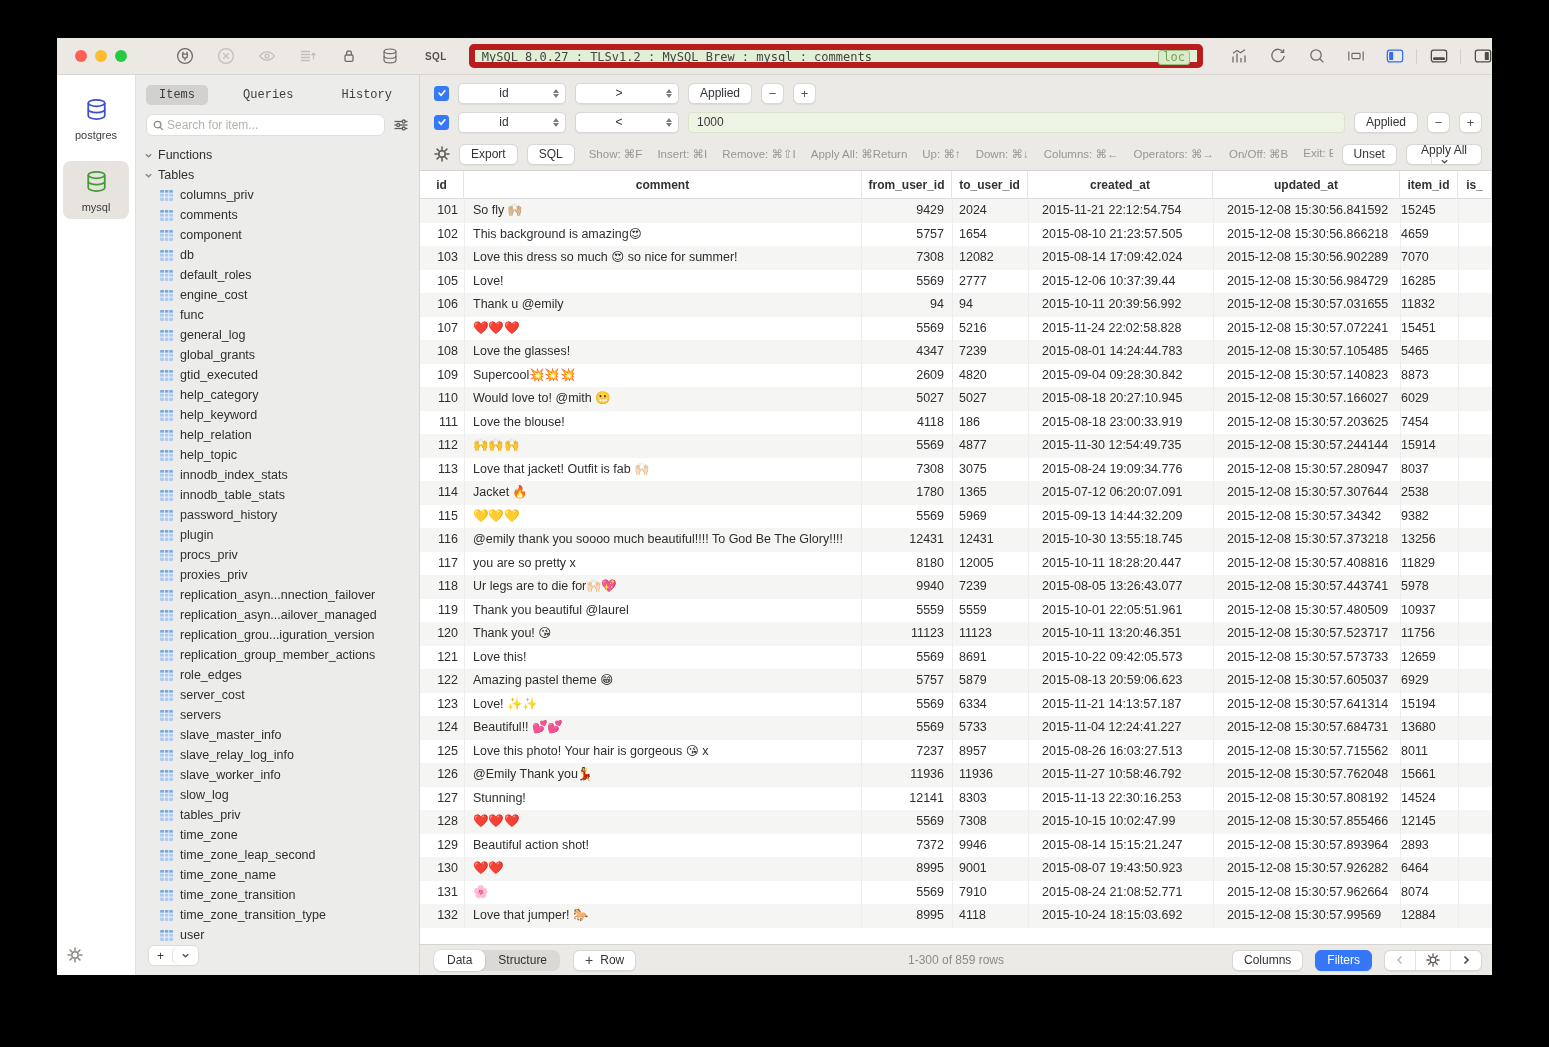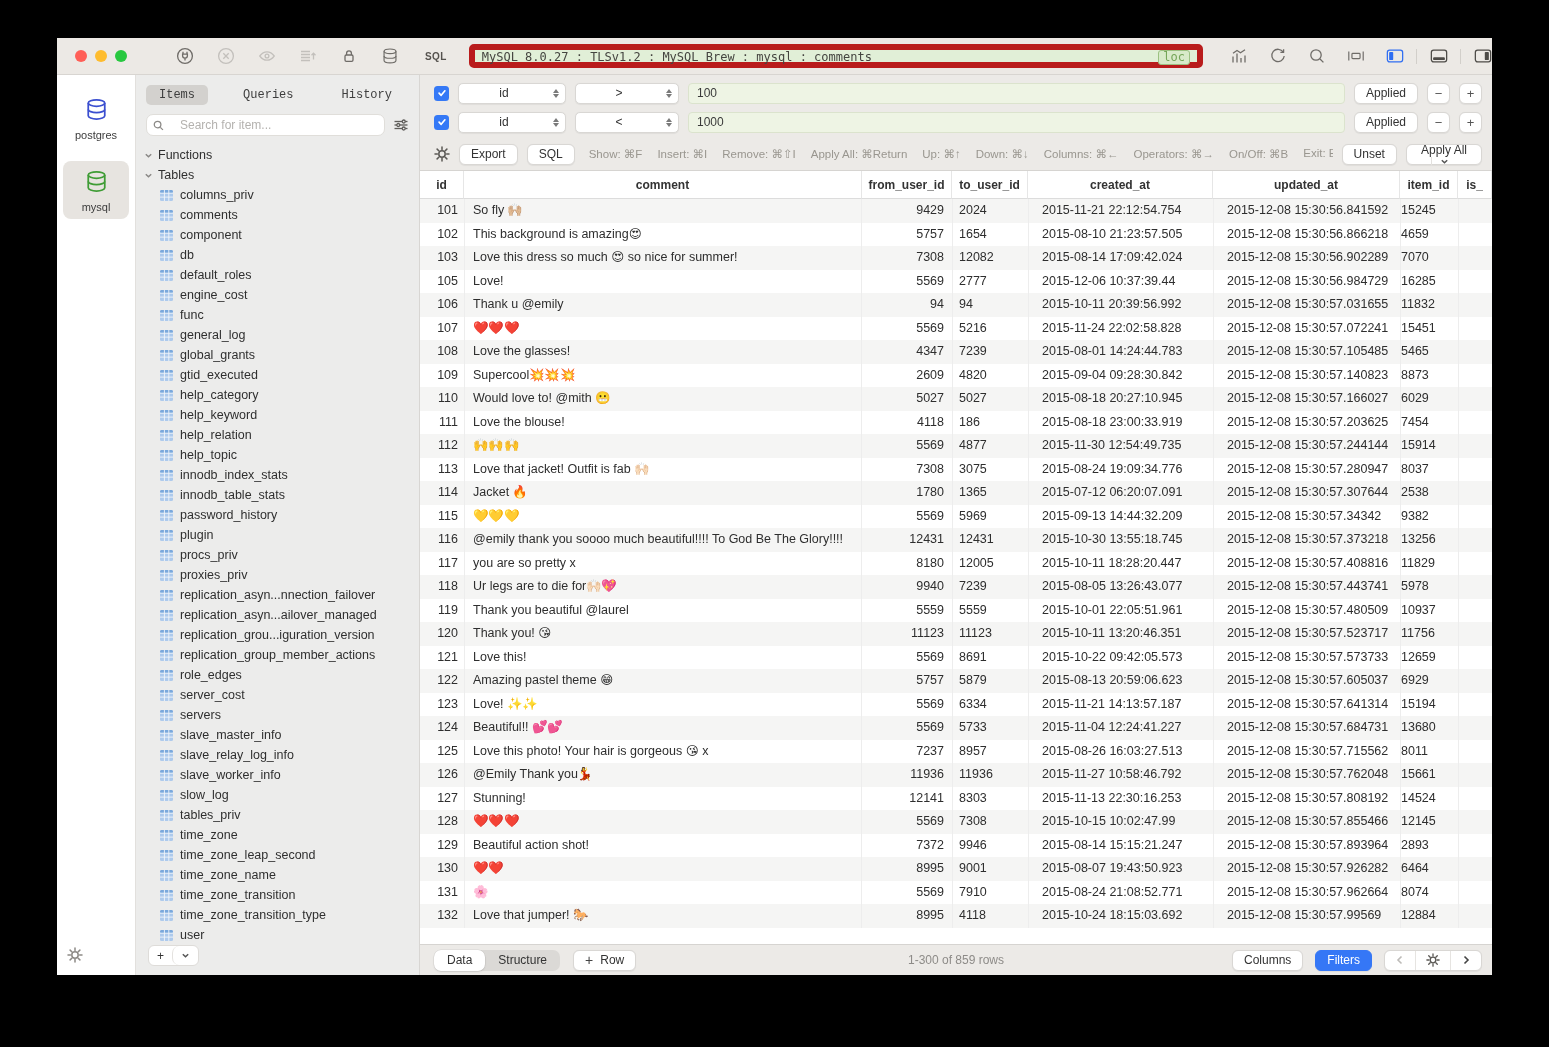--- a/index.html
+++ b/index.html
@@ -39,21 +39,21 @@
   .strip-gear { position:absolute; left:10px; bottom:12px; width:16px; height:16px; color:#8d8a86; }
 
   
   .sidebar { position:absolute; top:37px; left:78px; width:285px; bottom:0; background:#ececeb;
              border-left:1px solid #e2e0dd; border-right:1px solid #d8d6d3; }
   .sb-tabs { display:flex; align-items:center; justify-content:space-between; padding:10px 14px 0 10px;font-family:Liberation Mono, monospace; }
   .sb-tab { font-size:12px; color:#3e3e3e; padding:3px 13px; border-radius:5px; }
   .sb-tab.active { background:#d3d1ce; }
   .sb-search-row { display:flex; align-items:center; gap:8px; margin:9px 10px 0 10px; }
   .sb-search { flex:1; height:22px; background:#fff; border:1px solid #e0deda; border-radius:7px;
-               display:flex; align-items:center; padding:0 6px; gap:16px; }
+               display:flex; align-items:center; padding:0 6px; gap:3px; }
   .sb-search input { border:none; outline:none; flex:1; font-size:12px; color:#333; background:transparent;
                      font-family:inherit; }
   .sb-search input::placeholder { color:#b4b2af; }
   .sb-search svg { width:11px; height:11px; color:#8b8986; flex:none; }
   .sb-filter-ic { width:16px; height:16px; color:#5f5d5a; }
   .tree { margin-top:9px; font-size:12.5px; color:#2f2f2f; }
   .tree-section { display:flex; align-items:center; gap:5px; height:20px; padding-left:8px; }
   .tree-section svg { width:9px; height:9px; color:#8a8886; }
   .tree-item { display:flex; align-items:center; gap:7px; height:20px; padding-left:24px; white-space:nowrap; }
   .tree-item svg { width:13px; height:11px; flex:none; }
@@ -862,21 +862,20 @@
                 <i class="dn"></i>
               </span>
             </div>
     <div class="mac-select op">
               <span class="val">&gt;</span>
               <span class="stepper">
                 <i class="up"></i>
                 <i class="dn"></i>
               </span>
             </div>
-    <input class="f-value" value="100" style="">
     <button class="btn">Applied</button>
     <button class="btn mini">−</button>
     <button class="btn mini">+</button>
   </div>
 
   <div class="f-row">
     <span class="checkbox">
               <svg viewBox="0 0 12 12" fill="none" stroke="#fff" stroke-width="2" stroke-linecap="round" stroke-linejoin="round">
                 <path d="M2.5 6.2l2.5 2.6 4.5-5.4"></path>
               </svg>

